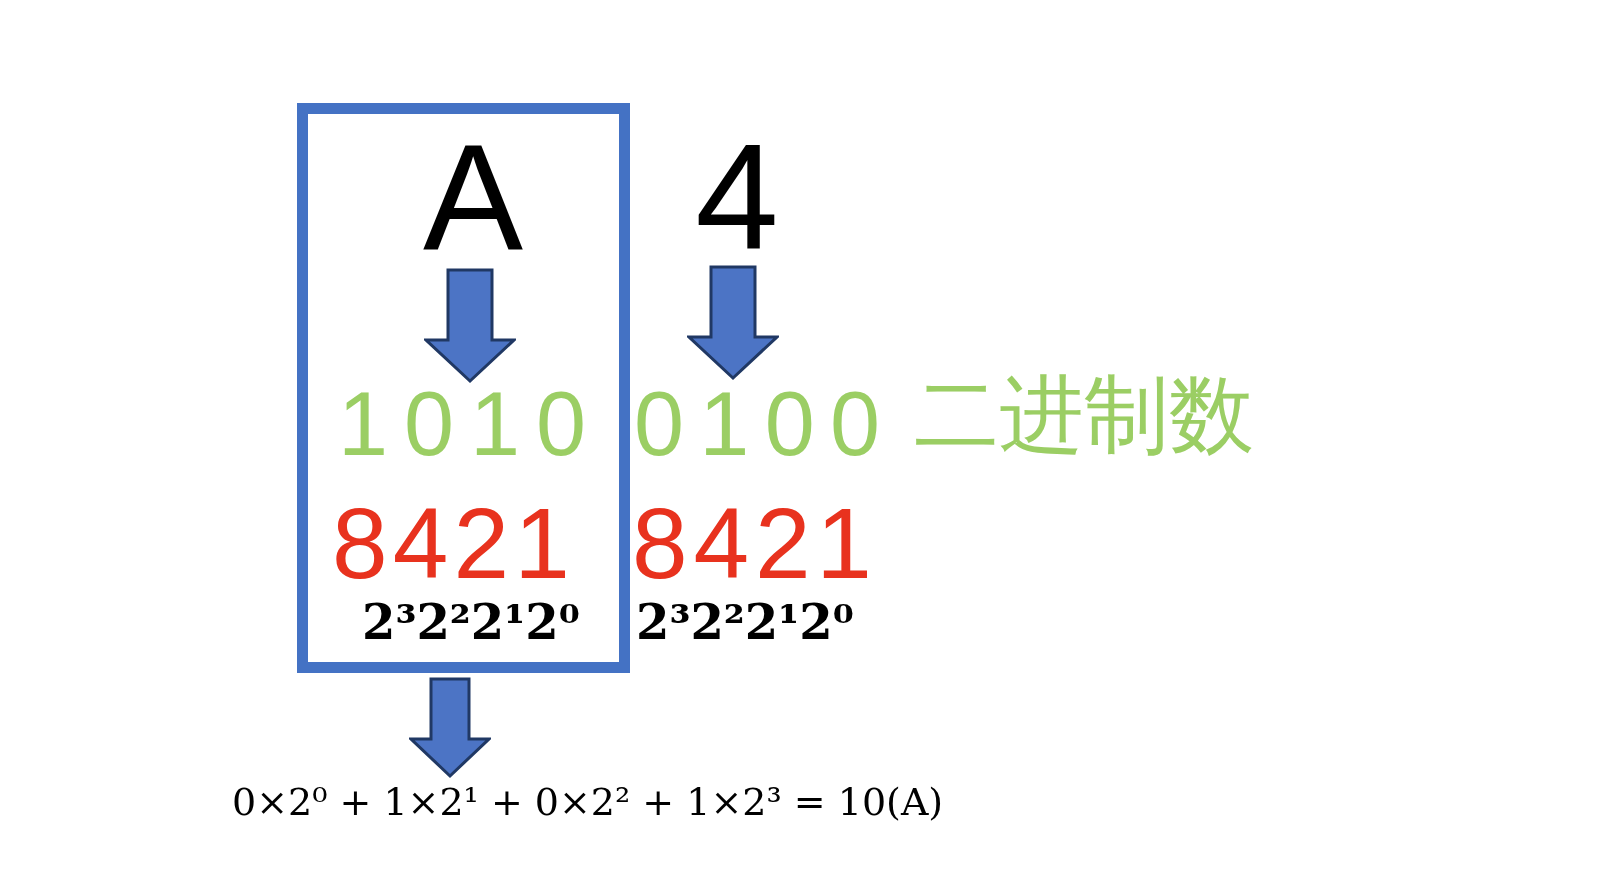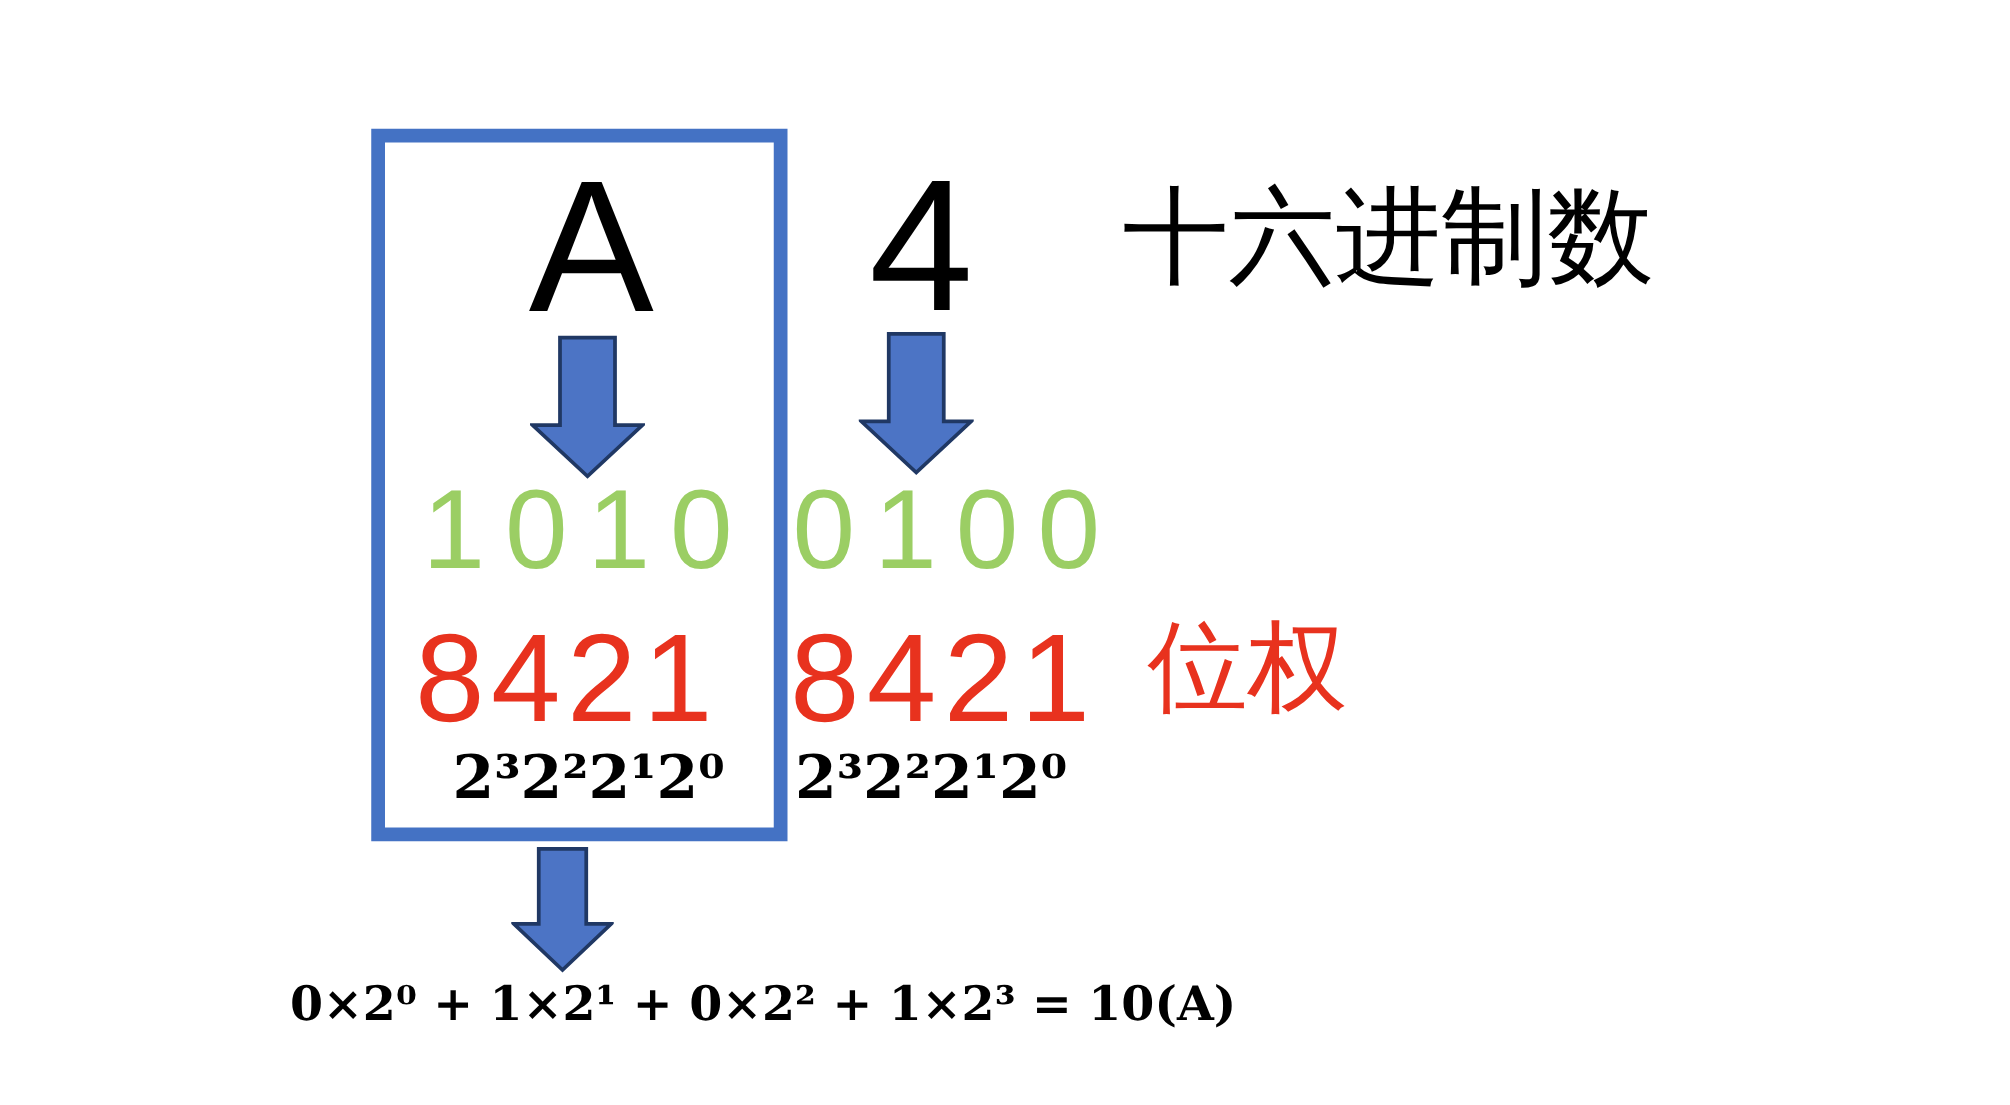--- a/index.html
+++ b/index.html
@@ -80,36 +80,35 @@
   }
   .arrow.a   { left: 424px; top: 268px; }
   .arrow.four{ left: 687px; top: 265px; }
   .arrow.sum { left: 409px; top: 677px; }
 
   
   .formula {
     left: 232px;
     top: 780px;
     font-family: "DejaVu Serif", "Liberation Serif", serif;
-    font-weight: 700;
+    font-weight: 400;
     font-size: 38px;
     color: var(--text-black, #000000);
     white-space: nowrap;
   }
 </style>
 </head>
 <body>
 
 <div id="canvas">
 
   <div class="abs hex-box"></div>
 
   <div class="abs hex-digit a">A</div>
   <div class="abs hex-digit four">4</div>
-  <div class="abs cjk-label hex-label">十六进制数</div>
 
   <div class="abs arrow a">
     <svg width="92" height="116" viewBox="0 0 92 116" aria-hidden="true">
       <polygon points="24,2 68,2 68,72 90,72 46,113 2,72 24,72"></polygon>
     </svg>
   </div>
   <div class="abs arrow four">
     <svg width="92" height="116" viewBox="0 0 92 116" aria-hidden="true">
       <polygon points="24,2 68,2 68,72 90,72 46,113 2,72 24,72"></polygon>
     </svg>
@@ -120,34 +119,34 @@
       <span>0</span>
       <span>1</span>
       <span>0</span>
     </div>
   <div class="abs digit-group binary-group gb">
       <span>0</span>
       <span>1</span>
       <span>0</span>
       <span>0</span>
     </div>
+  <div class="abs cjk-label binary-label">二进制数</div>
 
   <div class="abs digit-group weight-group ga">
       <span>8</span>
       <span>4</span>
       <span>2</span>
       <span>1</span>
     </div>
   <div class="abs digit-group weight-group gb">
       <span>8</span>
       <span>4</span>
       <span>2</span>
       <span>1</span>
     </div>
-  <div class="abs cjk-label weight-label">位权</div>
 
   <div class="abs digit-group power-group ga">
       <span>2³</span>
       <span>2²</span>
       <span>2¹</span>
       <span>2⁰</span>
     </div>
   <div class="abs digit-group power-group gb">
       <span>2³</span>
       <span>2²</span>

